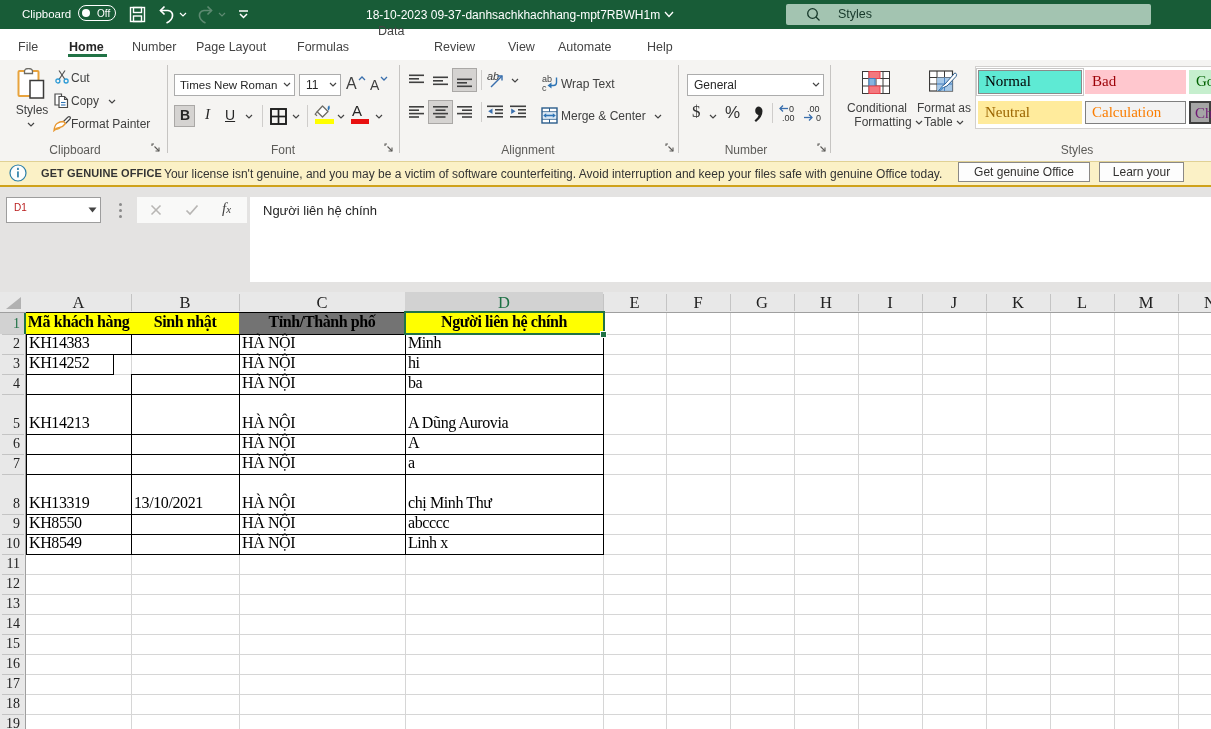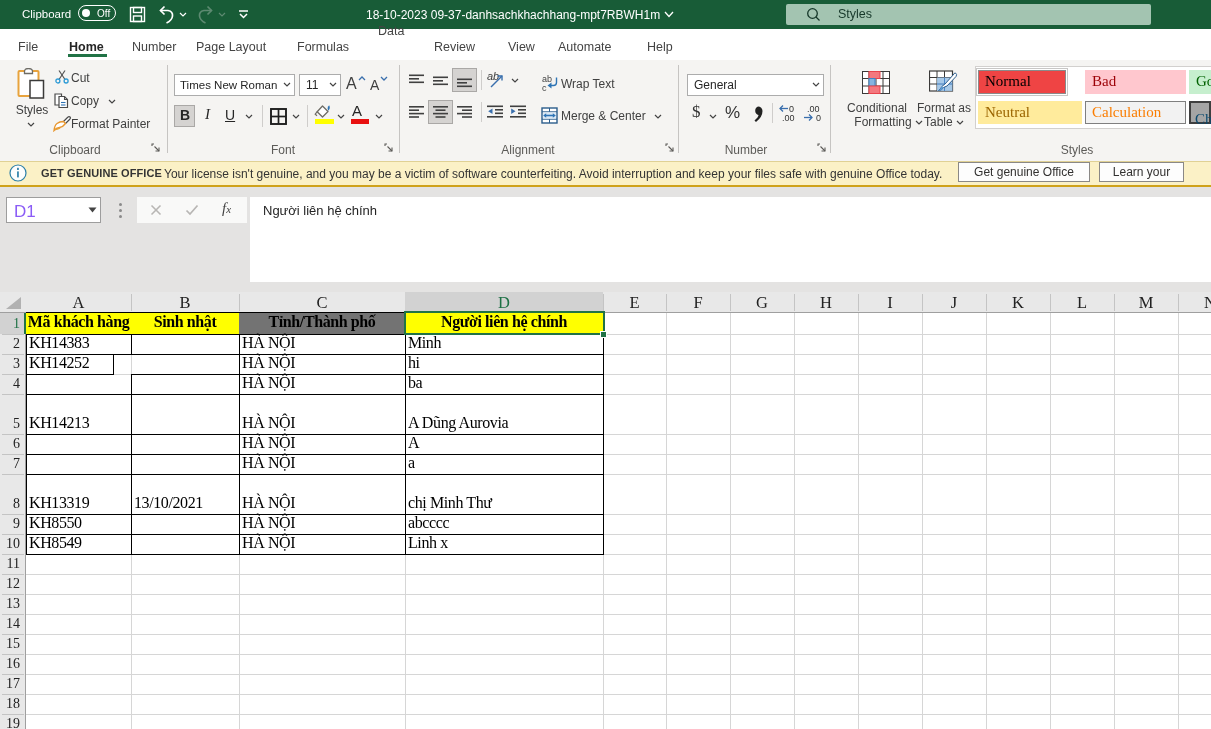--- a/index.html
+++ b/index.html
@@ -314,51 +314,51 @@
 <line x1="15.5" y1="7.5" x2="15.5" y2="21" stroke="#4a86c8"></line>
 <line x1="8" y1="14" x2="23.5" y2="14" stroke="#4a86c8"></line>
 <path d="M26.5 3 Q28.5 4.5 27 6.5 L18 16 L14.5 17.5 Q12.5 21 9.5 20.5 Q12 19 12.8 16.5 L16 14 L25 4 Q25.5 2.5 26.5 3 Z" fill="#fff" stroke="#2e5f8f" stroke-width="1"></path>
 <path d="M14.5 17.5 Q12.5 21 9.5 20.5 Q12 19 12.8 16.5 Z" fill="#5b9bd5"></path>
 </svg>
 <div class="ribbon-txt" style="left:898px;top:101px;width:92px;text-align:center">Format as</div>
 <div class="ribbon-txt" style="left:898px;top:115px;width:92px;text-align:center">Table <svg width="8" height="5" viewBox="0 0 8 5" style="vertical-align:1px">
       <polyline points="1,1 4,4 7,1" fill="none" stroke="#444" stroke-width="1.2"></polyline>
     </svg></div>
 <div class="abs" style="left:975px;top:66px;width:236px;height:63px;background:#fff;border:1px solid #d2d0ce;border-right:none"></div>
-<div class="abs" style="left:978px;top:70px;width:88px;height:24px;background:#ef4444;border:1px solid #8a8a8a;outline:1px solid #c8c7c6;outline-offset:1px">
+<div class="abs" style="left:978px;top:70px;width:104px;height:24px;background:#5eead4;border:1px solid #8a8a8a;outline:1px solid #c8c7c6;outline-offset:1px">
     <span class="abs" style="left:6px;top:2px;white-space:nowrap;font-family:'Liberation Serif',serif;font-size:15px;color:#000">Normal</span>
   </div>
 <div class="abs" style="left:1085px;top:70px;width:101px;height:24px;background:#ffc7ce;border:1px solid #ffc7ce;">
     <span class="abs" style="left:6px;top:2px;white-space:nowrap;font-family:'Liberation Serif',serif;font-size:15px;color:#9c0006">Bad</span>
   </div>
 <div class="abs" style="left:1189px;top:70px;width:22px;height:24px;background:#c6efce;border:1px solid #c6efce;">
     <span class="abs" style="left:6px;top:2px;white-space:nowrap;font-family:'Liberation Serif',serif;font-size:15px;color:#006100">Go</span>
   </div>
 <div class="abs" style="left:978px;top:101px;width:104px;height:23px;background:#ffeb9c;border:1px solid #ffeb9c;">
     <span class="abs" style="left:6px;top:2px;white-space:nowrap;font-family:'Liberation Serif',serif;font-size:15px;color:#9c6500">Neutral</span>
   </div>
 <div class="abs" style="left:1085px;top:101px;width:101px;height:23px;background:#f2f2f2;border:1px solid #7f7f7f;padding-left:32px;">
     <span class="abs" style="left:6px;top:2px;white-space:nowrap;font-family:'Liberation Serif',serif;font-size:15px;color:#fa7d00">Calculation</span>
   </div>
 <div class="abs" style="left:1189px;top:101px;width:22px;height:23px;background:#a5a5a5;border:2px solid #3f3f3f;">
-    <span class="abs" style="left:4px;top:8px;white-space:nowrap;font-family:'Liberation Serif',serif;font-size:15px;color:#0c4a6e">Ch</span>
+    <span class="abs" style="left:4px;top:2px;white-space:nowrap;font-family:'Liberation Serif',serif;font-size:15px;color:#701a75">Ch</span>
   </div>
 <div class="abs" style="left:0;top:161px;width:1211px;height:26px;background:#fbf1c6;border-top:1px solid #e0d194;border-bottom:2.5px solid #cfa21b"></div>
 <svg class="abs" style="left:9px;top:164px" width="18" height="18" viewBox="0 0 18 18">
 <circle cx="9" cy="9" r="8" fill="#fdfdfd" stroke="#2b7fa8" stroke-width="1.2"></circle>
 <rect x="8.1" y="7.4" width="1.7" height="6" fill="#2b7fa8"></rect>
 <rect x="8.1" y="3.8" width="1.7" height="2.2" fill="#2b7fa8"></rect>
 </svg>
 <div class="abs" style="left:41px;top:167px;font-size:11px;color:#343434;font-weight:bold;letter-spacing:0.1px">GET GENUINE OFFICE</div>
 <div class="abs" style="left:164px;top:167px;font-size:12px;color:#343434">Your license isn't genuine, and you may be a victim of software counterfeiting. Avoid interruption and keep your files safe with genuine Office today.</div>
 <div class="abs" style="left:958px;top:162px;width:132px;height:20px;background:#fdfdfd;border:1px solid #8a8886;font-size:12px;color:#323130;text-align:center;padding-top:2px">Get genuine Office</div>
 <div class="abs" style="left:1099px;top:162px;width:85px;height:20px;background:#fdfdfd;border:1px solid #8a8886;font-size:12px;color:#323130;text-align:center;padding-top:2px">Learn your</div>
 <div class="abs" style="left:0;top:187px;width:1211px;height:105px;background:#e4e3e2"></div>
 <div class="abs" style="left:6px;top:197px;width:95px;height:26px;background:#fff;border:1px solid #9d9d9d"></div>
-<div class="abs" style="left:14px;top:202px;font-size:17px;color:#8b5cf6">D1</div>
+<div class="abs" style="left:14px;top:202px;font-size:10px;color:#b91c1c">D1</div>
 <svg class="abs" style="left:88px;top:207px" width="9" height="6" viewBox="0 0 9 6">
     <polygon points="0.5,0.5 8.5,0.5 4.5,5.5" fill="#444"></polygon>
   </svg>
 <div class="abs" style="left:119px;top:203px;width:3px;height:3px;background:#8a8a8a;border-radius:50%"></div>
 <div class="abs" style="left:119px;top:209px;width:3px;height:3px;background:#8a8a8a;border-radius:50%"></div>
 <div class="abs" style="left:119px;top:215px;width:3px;height:3px;background:#8a8a8a;border-radius:50%"></div>
 <div class="abs" style="left:137px;top:197px;width:110px;height:26px;background:#f9f9f8"></div>
 <svg class="abs" style="left:150px;top:204px" width="12" height="12" viewBox="0 0 12 12">
 <line x1="1.5" y1="1.5" x2="10.5" y2="10.5" stroke="#b8b6b4" stroke-width="1.6"></line>
 <line x1="10.5" y1="1.5" x2="1.5" y2="10.5" stroke="#b8b6b4" stroke-width="1.6"></line>

